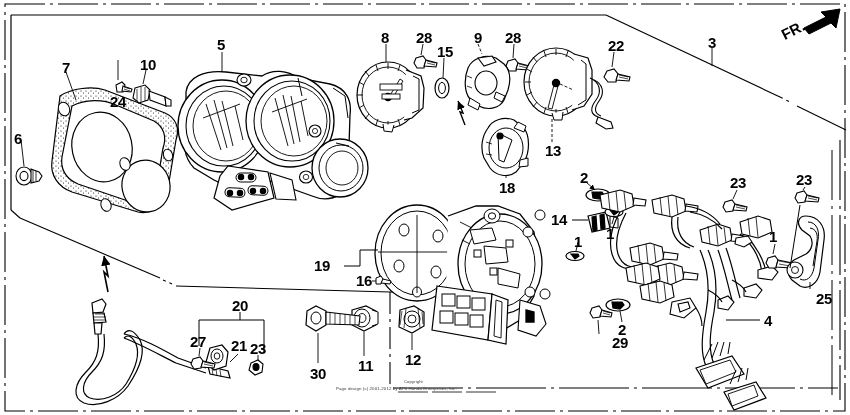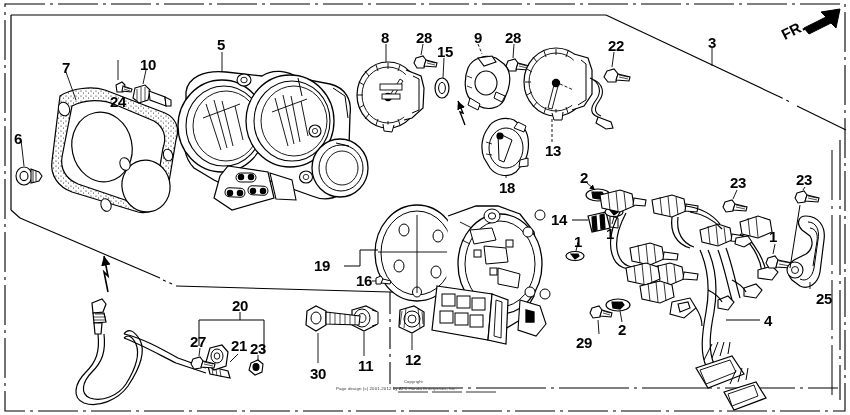--- a/index.html
+++ b/index.html
@@ -643,21 +643,21 @@
   <div class="callout" style="left:580px; top:170px;">2</div>
   <div class="callout" style="left:606px; top:226px;">1</div>
   <div class="callout" style="left:551px; top:212px;">14</div>
   <div class="callout" style="left:574px; top:234px;">1</div>
   <div class="callout" style="left:730px; top:175px;">23</div>
   <div class="callout" style="left:796px; top:172px;">23</div>
   <div class="callout" style="left:769px; top:229px;">1</div>
   <div class="callout" style="left:802px; top:291px;margin-left:14px;">25</div>
   <div class="callout" style="left:764px; top:313px;">4</div>
   <div class="callout" style="left:618px; top:322px;">2</div>
-  <div class="callout" style="left:576px; top:335px;">29</div>
+  <div class="callout" style="left:612px; top:335px;">29</div>
   <div class="callout" style="left:314px; top:258px;">19</div>
   <div class="callout" style="left:356px; top:273px;">16</div>
   <div class="callout" style="left:405px; top:352px;">12</div>
   <div class="callout" style="left:358px; top:358px;text-align:right;">11</div>
   <div class="callout" style="left:310px; top:366px;">30</div>
   <div class="callout" style="left:232px; top:298px;">20</div>
   <div class="callout" style="left:190px; top:334px;">27</div>
   <div class="callout" style="left:231px; top:338px;">21</div>
   <div class="callout" style="left:250px; top:341px;">23</div>
 

